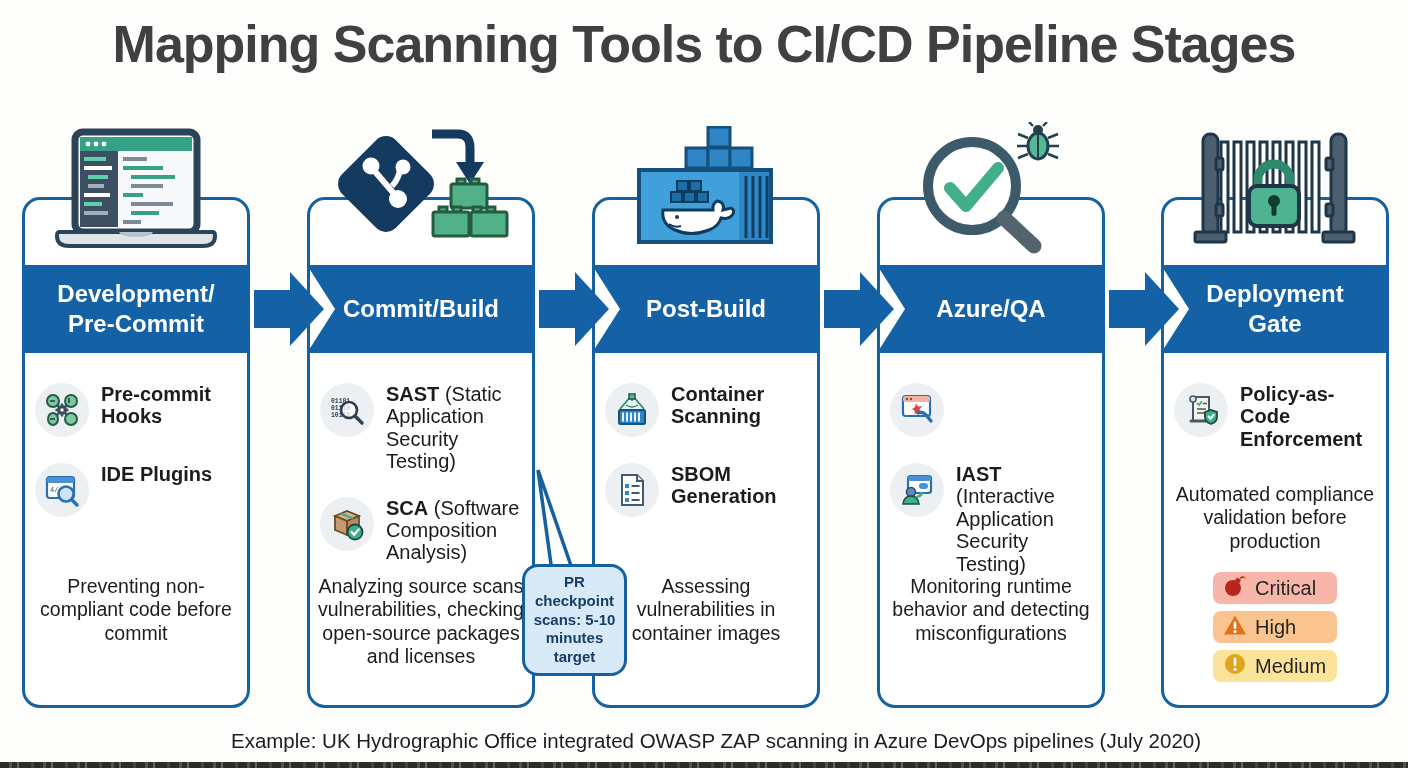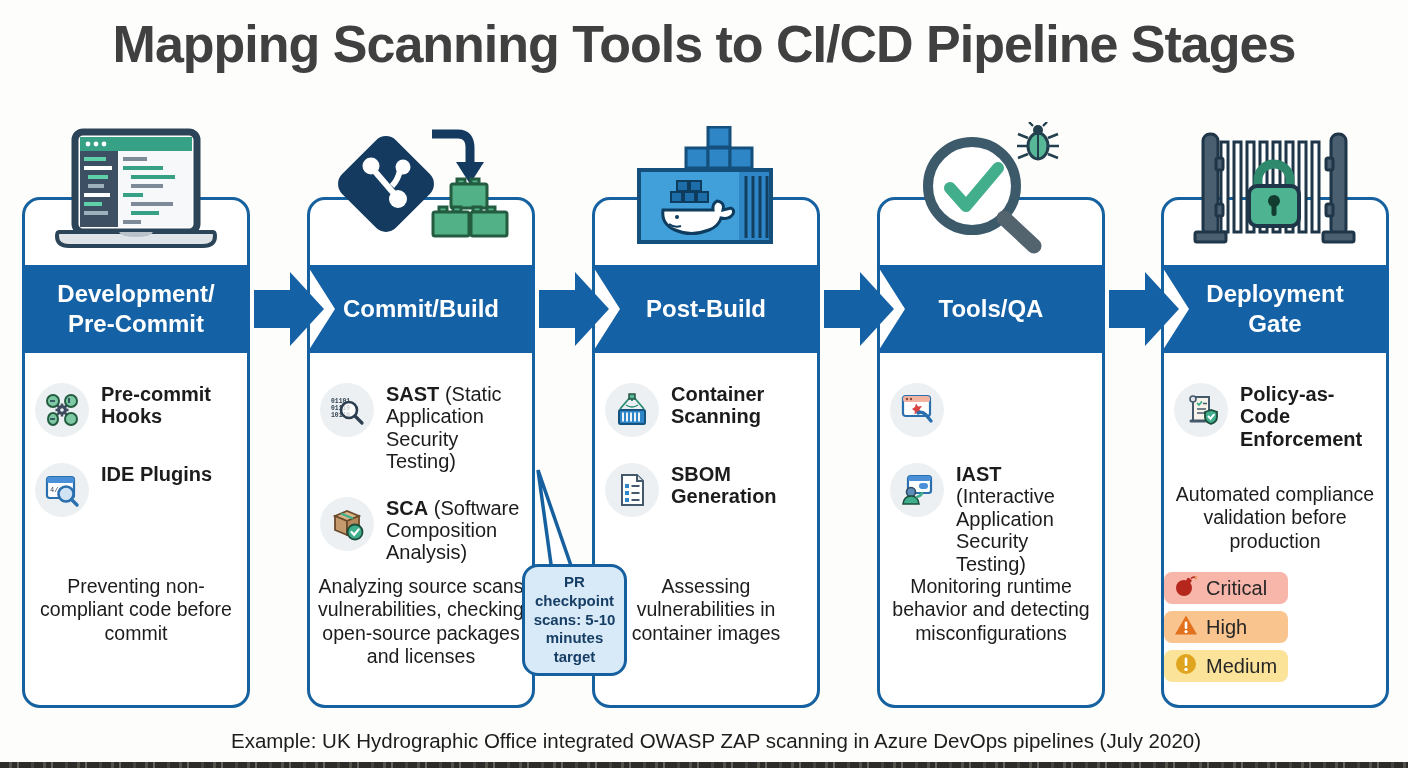--- a/index.html
+++ b/index.html
@@ -32,21 +32,21 @@
     background:#edf0f2; display:flex; align-items:center; justify-content:center;
   }
   .tool-label { font-size:20px; line-height:1.12; color:#1c1c1c; }
   .tool-label b { font-weight:700; }
   .card-desc {
     position:absolute; left:6px; right:6px; top:375px; text-align:center;
     font-size:19.5px; line-height:1.2; color:#1c1c1c;
   }
   .card-desc.high { top:283px; }
   
-  .sev-stack { position:absolute; left:0; right:0; top:372px; display:flex; flex-direction:column; gap:7px; }
+  .sev-stack { position:absolute; left:0; right:0; top:372px; display:flex; flex-direction:column; align-items:center; gap:7px; }
   .sev-badge {
     width:124px; height:32px; border-radius:8px; display:flex; align-items:center;
     justify-content:flex-start; padding-left:10px; gap:8px; font-size:20px; color:#262626;
   }
   .sev-critical { background:#f8b6ab; }
   .sev-high { background:#f9c48e; }
   .sev-medium { background:#fbe49a; }
   
   .gap-arrow { position:absolute; top:264px; width:80px; height:90px; }
   
@@ -178,21 +178,21 @@
           </svg>
         </span>
         <div class="tool-label"><b>SBOM Generation</b><span></span></div>
       </div>
     </div>
     <div class="card-desc">Assessing vulnerabilities in container images</div>
   </div>
 
   <div class="card" style="left:877px">
     <div class="band notched">
-      <div>Tools/QA</div>
+      <div>Azure/QA</div>
       <div></div>
     </div>
     <div class="tools">
       <div class="tool-row">
         <span class="tool-badge">
           <svg width="36" height="36" viewBox="0 0 36 36">
             <rect x="4" y="4" width="27" height="20" rx="2.5" fill="#ffffff" stroke="#2a6fae" stroke-width="2.2"></rect>
             <rect x="4" y="4" width="27" height="6" rx="2.5" fill="#f2b3a0"></rect>
             <circle cx="8" cy="7" r="1.2" fill="#8a4a3a"></circle>
               <circle cx="12" cy="7" r="1.2" fill="#8a4a3a"></circle>

